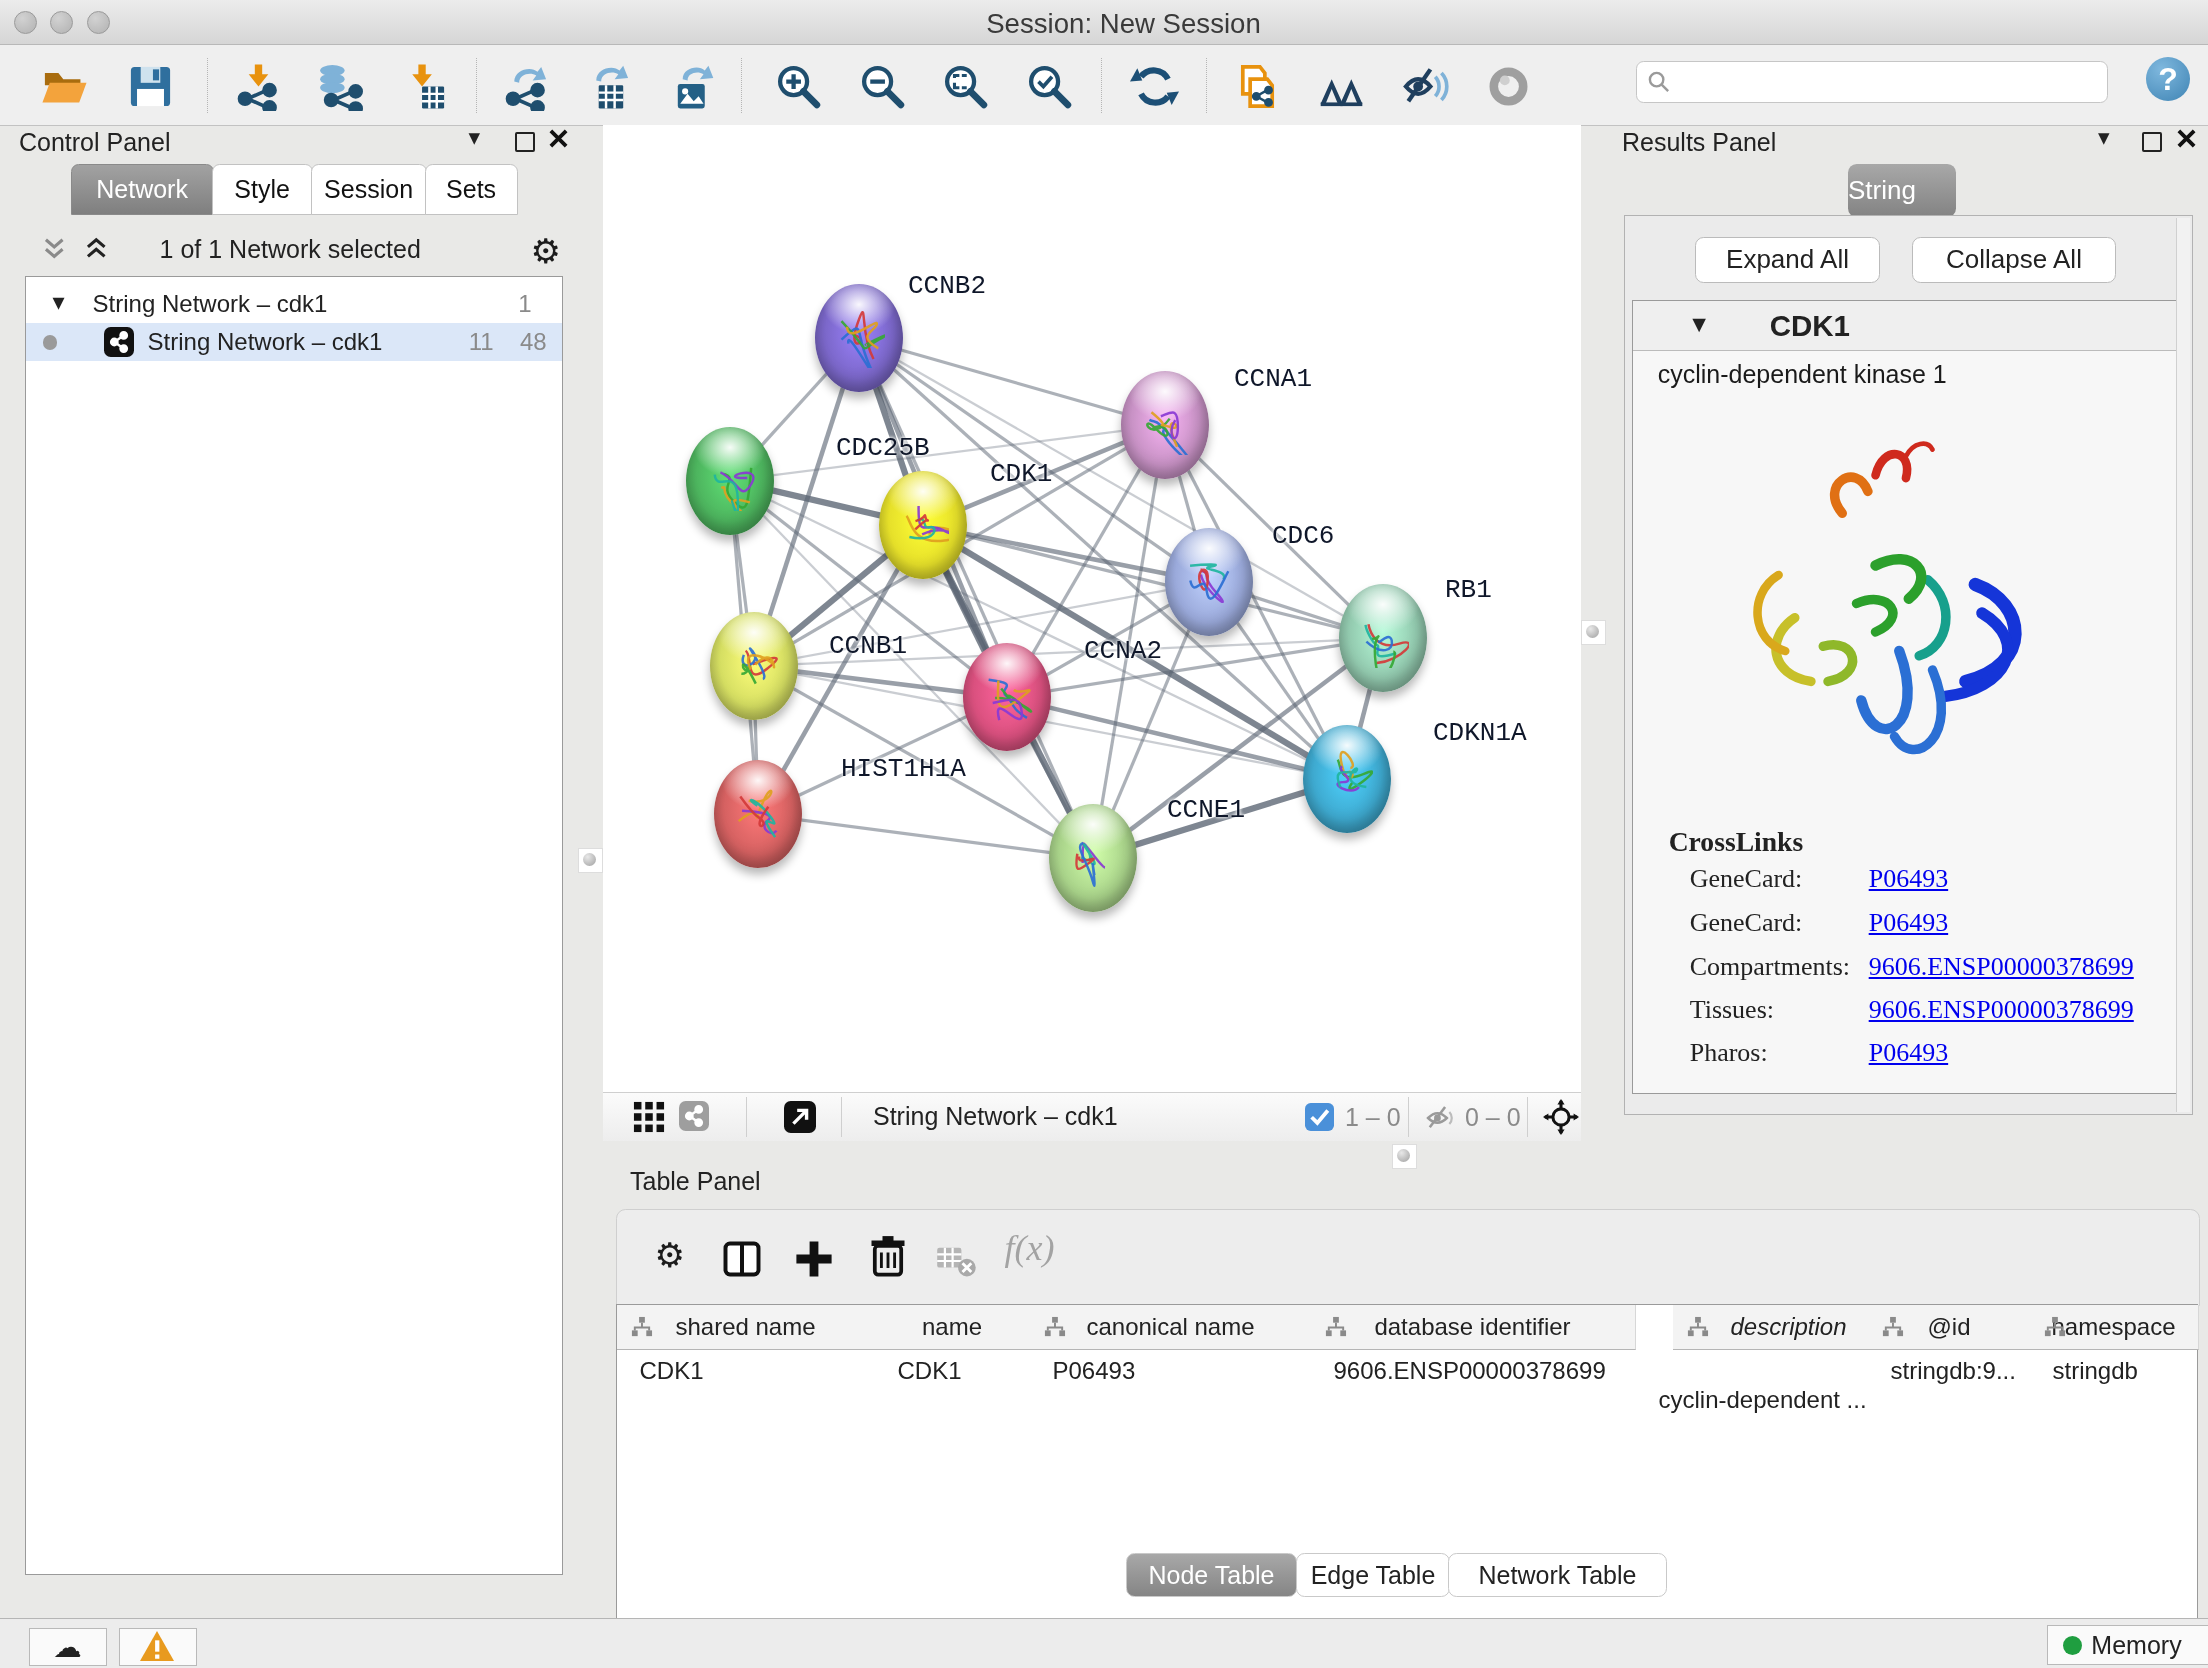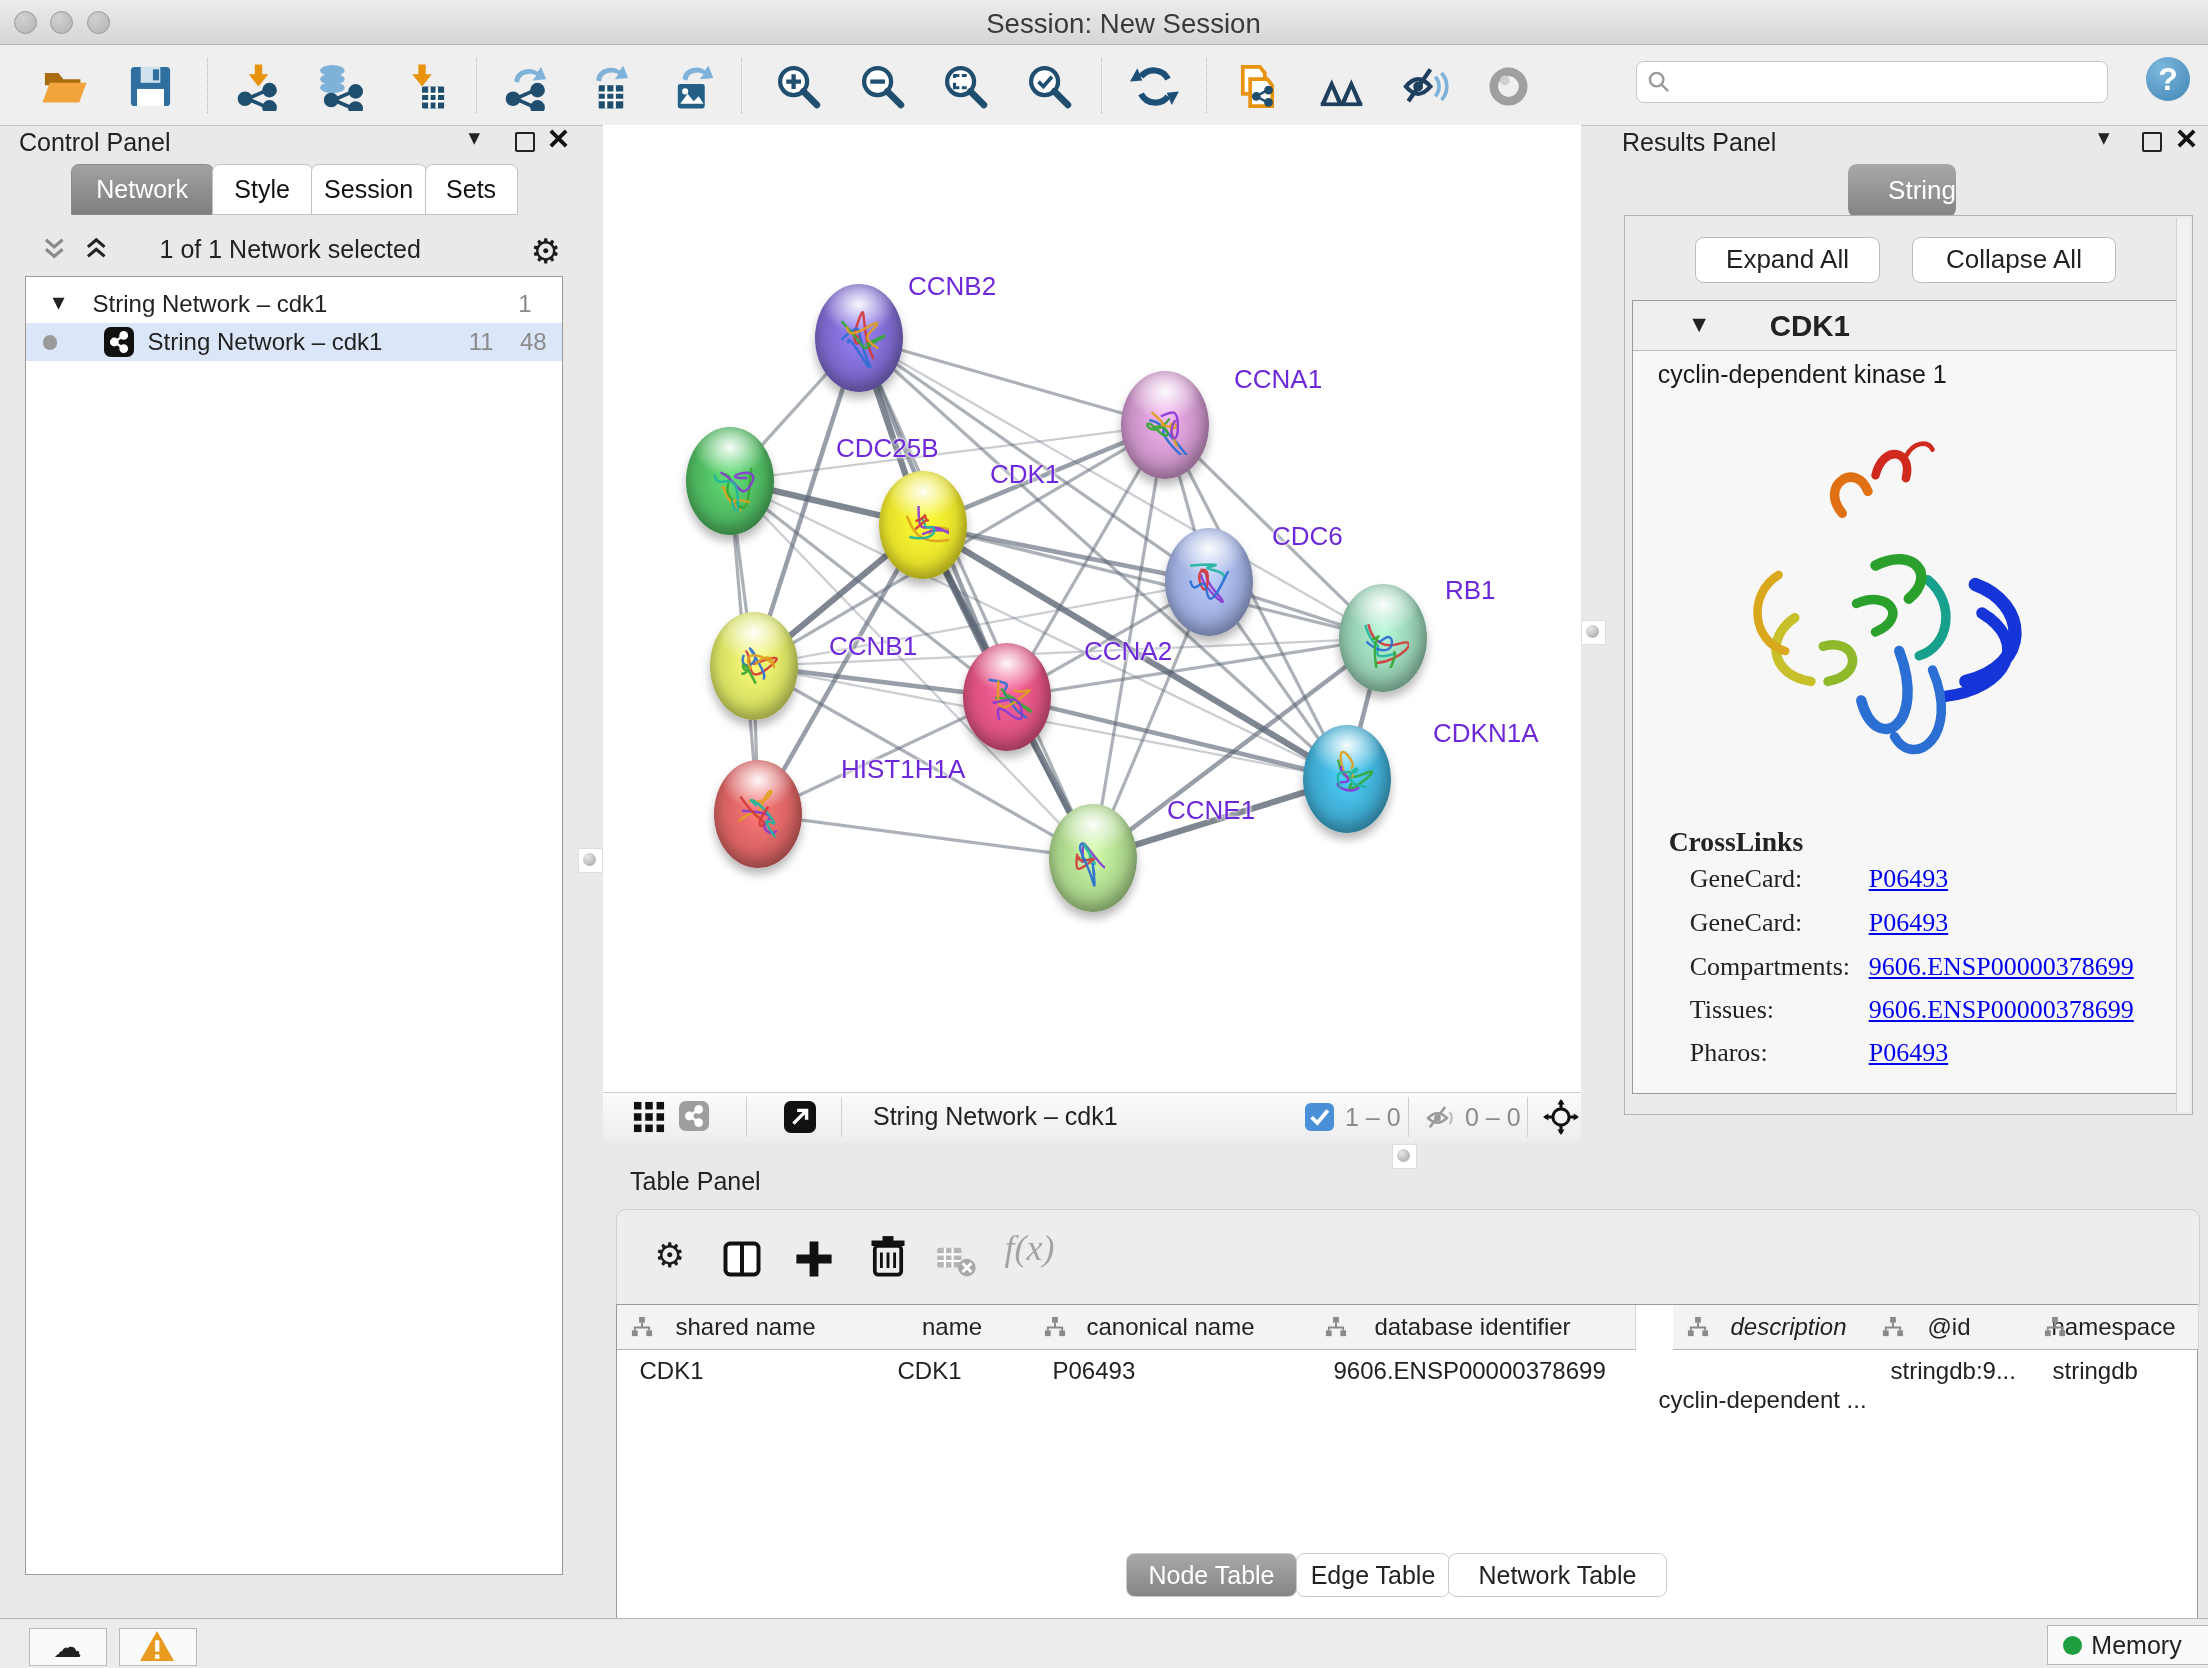--- a/index.html
+++ b/index.html
@@ -38,35 +38,35 @@
   .treerow{position:absolute;left:0;width:100%;height:38px;font-size:24px;line-height:38px;}
   .treerow .cnt{position:absolute;color:#8a8a8a;}
   #row-child{background:#dbe7f8;}
   .share-badge{position:absolute;width:30px;height:30px;border-radius:6.7px;background:#111;}
   .dot-gray{position:absolute;width:14.3px;height:14.3px;border-radius:50%;background:#9a9a9a;}
   
   #netview{position:absolute;left:603px;top:125px;width:978px;height:967px;background:#fff;}
   #graph-svg{position:absolute;left:0;top:0;}
   .gnode{position:absolute;border-radius:50%;}
   .gnode svg{position:absolute;left:17px;top:23px;}
-  .node-label{position:absolute;font-size:26px;color:#6d28d9;white-space:nowrap;
-    text-shadow:0 0 3.8px #fff,0 0 3.8px #fff;}
+  .node-label{position:absolute;font-size:26px;color:#0f172a;white-space:nowrap;
+    text-shadow:0 0 3.8px #fff,0 0 3.8px #fff;font-family:Liberation Mono, monospace;}
   #net-footer{position:absolute;left:603px;top:1092px;width:978px;height:48px;
     background:linear-gradient(#fbfbfb,#ededed);border-top:1px solid #cfcfcf;font-size:25px;}
   .nf-sep{position:absolute;top:3.8px;height:40px;border-left:1px solid #cfcfcf;}
   .nf-cnt{position:absolute;top:9.5px;color:#8a8a8a;}
   .blk-badge{position:absolute;width:32px;height:32px;border-radius:6.7px;background:#111;}
   
   .split-dot{position:absolute;width:23px;height:23px;background:#fff;border:1px solid #ddd;}
   .split-dot::after{content:"";position:absolute;left:3.8px;top:3.8px;width:13.3px;height:13.3px;border-radius:50%;
     background:radial-gradient(circle at 35% 30%,#e8e8e8,#9f9f9f);}
   
   #results-panel{position:absolute;left:1607px;top:126px;width:597px;height:1484px;}
   #rp-tab{position:absolute;left:241px;top:38px;width:108px;height:53px;border-radius:8.6px;
-    background:linear-gradient(#a8a8a8,#838383);color:#fff;font-size:26px;text-align:right;line-height:53px;}
+    background:linear-gradient(#a8a8a8,#838383);color:#fff;font-size:26px;text-align:left;line-height:53px;}
   #rp-box{position:absolute;left:17px;top:89px;width:567px;height:898px;background:#ebebeb;
     border:1.9px solid #b2b2b2;}
   .rp-btn{position:absolute;top:21px;height:44px;background:#fff;border:1.9px solid #bbb;border-radius:8.6px;
     font-size:26px;text-align:center;}
   #rp-section{position:absolute;left:6.7px;top:84px;width:550px;height:792px;background:#f7f7f7;
     border:1px solid #9a9a9a;}
   #rp-sec-head{position:absolute;left:0;top:0;width:100%;height:49px;background:#efefef;
     border-bottom:1px solid #bbb;}
   #rp-gene{position:absolute;left:137px;top:7.6px;font-size:29.5px;font-weight:bold;}
   #rp-desc{position:absolute;left:25px;top:59px;font-size:25px;color:#1a1a1a;}

